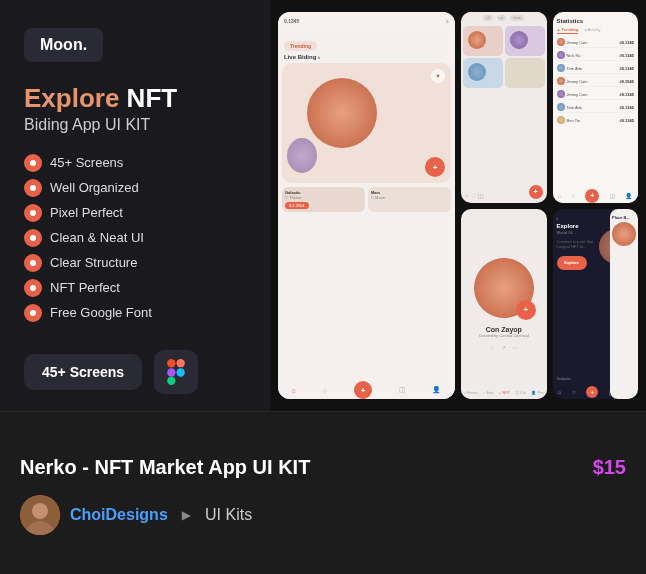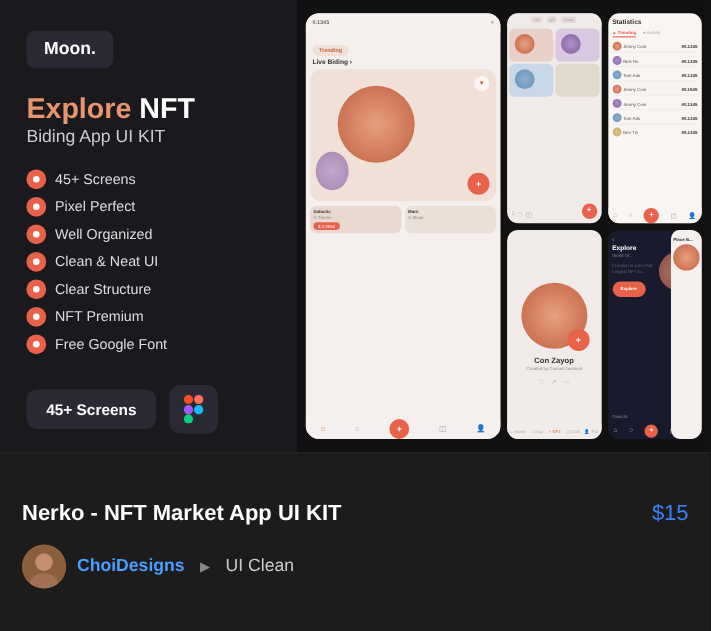--- a/index.html
+++ b/index.html
@@ -184,22 +184,22 @@
     }
 
     .product-title {
       font-size: 20px;
       font-weight: 700;
       color: #fff;
     }
 
     .price {
       font-size: 20px;
-      font-weight: 400;
-      color: #3b82f6;
+      font-weight: 700;
+      color: #d946ef;
     }
 
     .author-row {
       display: flex;
       align-items: center;
       gap: 10px;
     }
 
     .avatar {
       width: 40px;
@@ -252,37 +252,37 @@
       </div>
       <div class="subtitle">Biding App UI KIT</div>
 
       <ul class="features">
         <li>
           <div class="feature-icon"></div>
           <span>45+ Screens</span>
         </li>
         <li>
           <div class="feature-icon"></div>
+          <span>Well Organized</span>
+        </li>
+        <li>
+          <div class="feature-icon"></div>
           <span>Pixel Perfect</span>
         </li>
         <li>
           <div class="feature-icon"></div>
-          <span>Well Organized</span>
-        </li>
-        <li>
-          <div class="feature-icon"></div>
           <span>Clean &amp; Neat UI</span>
         </li>
         <li>
           <div class="feature-icon"></div>
           <span>Clear Structure</span>
         </li>
         <li>
           <div class="feature-icon"></div>
-          <span>NFT Premium</span>
+          <span>NFT Perfect</span>
         </li>
         <li>
           <div class="feature-icon"></div>
           <span>Free Google Font</span>
         </li>
       </ul>
 
       <div class="cta-row">
         <div class="screens-badge">45+ Screens</div>
         <div class="figma-icon figma-logo">
@@ -527,17 +527,17 @@
     <div class="author-row">
       <div class="avatar">
         <svg width="40" height="40" viewBox="0 0 40 40">
           <circle cx="20" cy="20" r="20" fill="#8B5E3C"></circle>
           <circle cx="20" cy="16" r="8" fill="#C49070"></circle>
           <ellipse cx="20" cy="36" rx="13" ry="10" fill="#A07050"></ellipse>
         </svg>
       </div>
       <span class="author-name">ChoiDesigns</span>
       <span class="chevron">▶</span>
-      <span class="category">UI Clean</span>
+      <span class="category">UI Kits</span>
     </div>
   </div>
 
 </div>
 
 </body></html>

